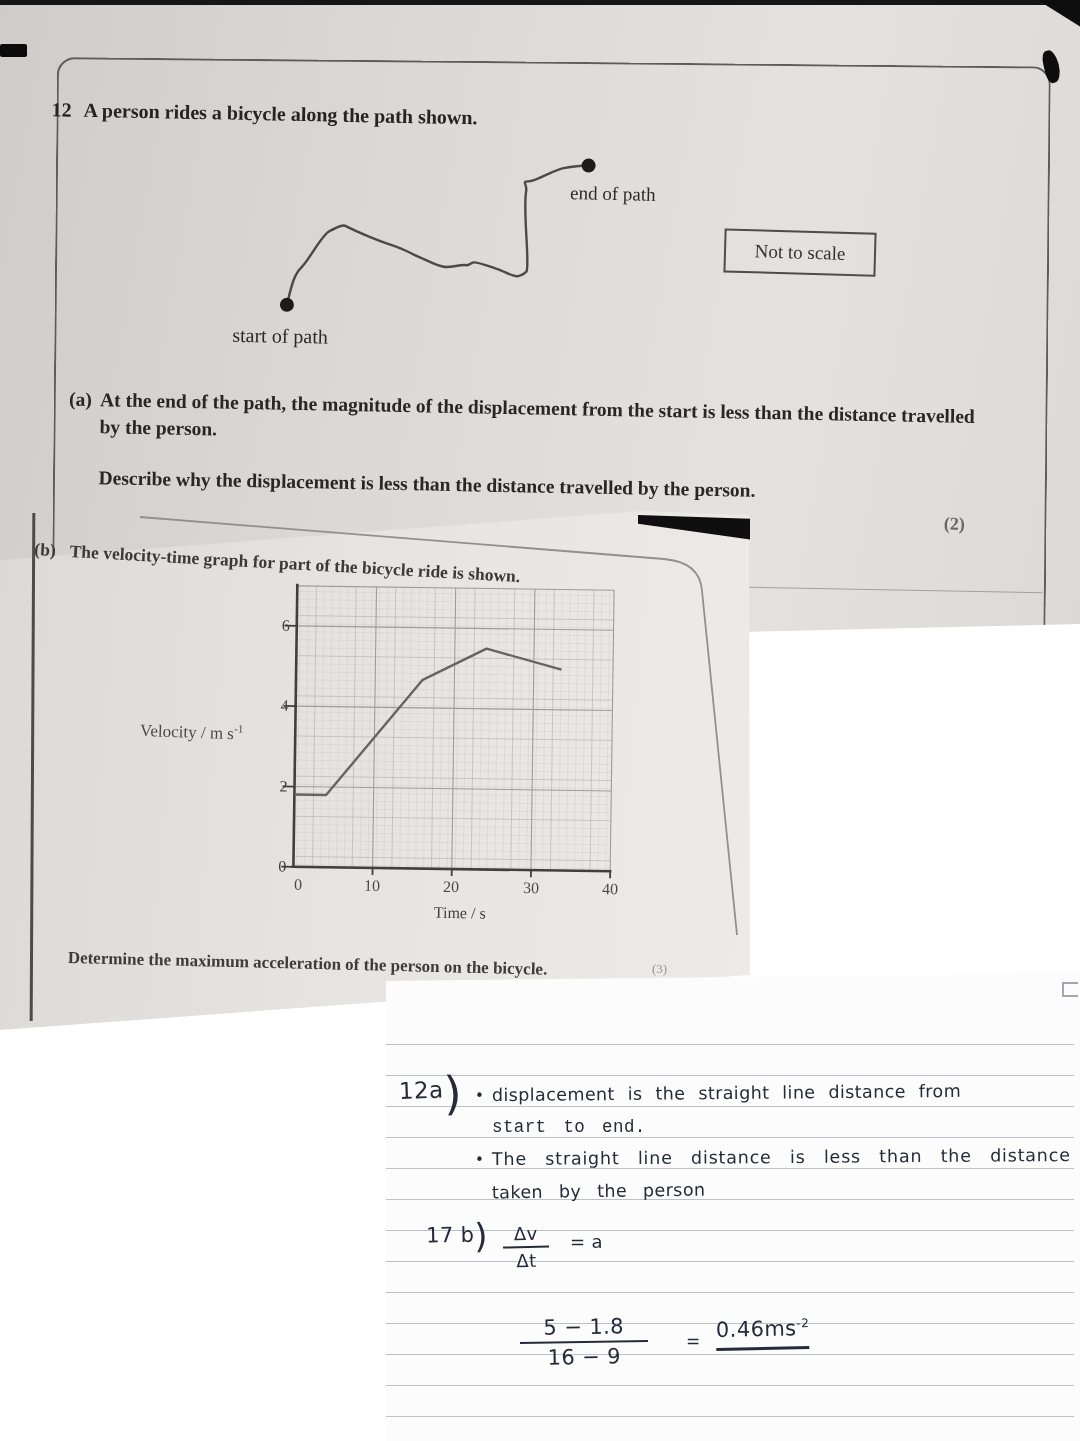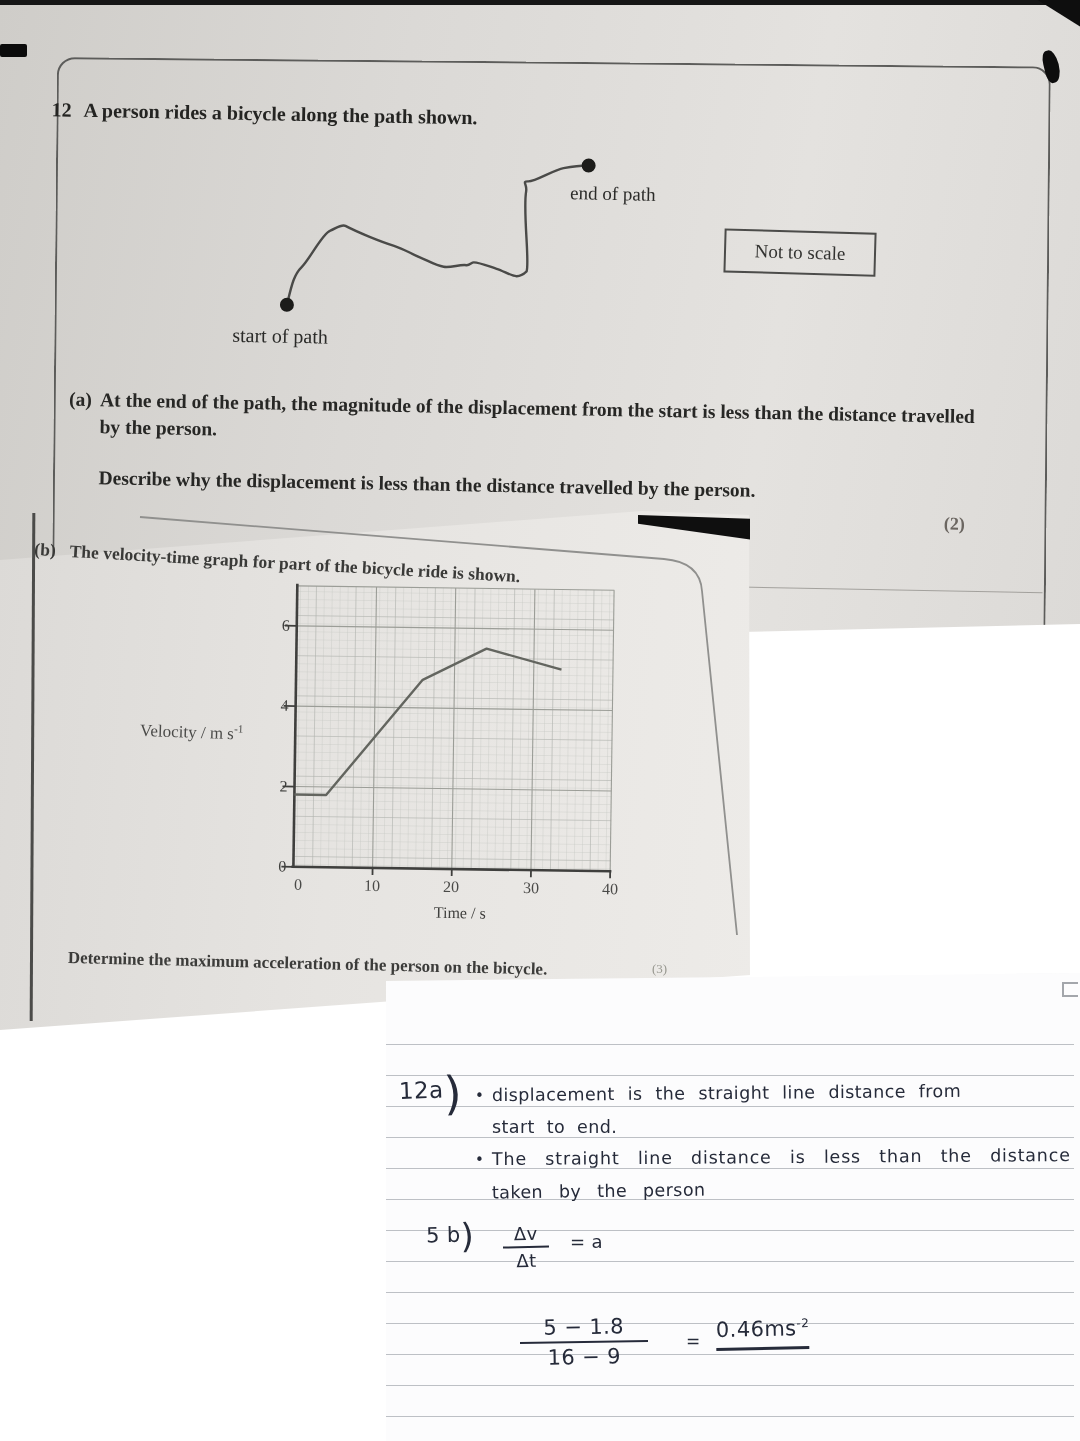--- a/index.html
+++ b/index.html
@@ -64,21 +64,21 @@
   #ruled-lines{left:0;top:71px;width:688px;height:376px;
     background:repeating-linear-gradient(to bottom,#bdc0c5 0 1.3px,transparent 1.3px 31px);}
   #corner-mark{left:676px;top:9px;width:14px;height:11px;border:2px solid #a3a6ab;border-right:none;}
   .hw{font-family:"DejaVu Sans", sans-serif;color:#262b3a;font-size:17.5px;letter-spacing:.4px;
       white-space:nowrap;}
   #hw-a-head{left:13px;top:104px;font-size:23px;transform:rotate(-2deg);}
   #hw-a-head .paren{font-size:46px;font-weight:400;line-height:0;vertical-align:-12px;}
   .bullet{font-size:15px;}
   #hw-b1-dot{left:89px;top:114px;}
   #hw-a1{left:106px;top:110px;word-spacing:7px;transform:rotate(-.5deg);}
-  #hw-a2{left:106px;top:144px;word-spacing:6px;}
+  #hw-a2{left:106px;top:144px;word-spacing:6px;font-family:Liberation Mono, monospace;}
   #hw-b2-dot{left:89px;top:178px;}
   #hw-a3{left:106px;top:174px;word-spacing:12px;letter-spacing:.8px;transform:rotate(-.4deg);}
   #hw-a4{left:106px;top:208px;word-spacing:10px;transform:rotate(-.8deg);}
   #hw-b-head{left:40px;top:250px;font-size:21px;transform:rotate(-1deg);}
   #hw-b-head .paren{font-size:34px;font-weight:400;line-height:0;vertical-align:-6px;}
   .frac{display:inline-flex;flex-direction:column;align-items:center;}
   .frac .bar{width:100%;border-top:2.6px solid #262b3a;margin:2px 0;}
   #hw-frac1{left:117px;top:250px;font-size:18px;transform:rotate(-1.5deg);}
   #hw-frac1 .bar{min-width:46px;}
   #hw-eq1{left:184px;top:258px;font-size:18px;}
@@ -207,21 +207,21 @@
       <span>12a</span><span class="paren">)</span>
     </div>
     <div class="abs hw bullet" id="hw-b1-dot">•</div>
     <div class="abs hw" id="hw-a1">displacement is the straight line distance from</div>
     <div class="abs hw" id="hw-a2">start to end.</div>
     <div class="abs hw bullet" id="hw-b2-dot">•</div>
     <div class="abs hw" id="hw-a3">The straight line distance is less than the distance</div>
     <div class="abs hw" id="hw-a4">taken by the person</div>
 
     <div class="abs hw" id="hw-b-head">
-      <span>5 b</span><span class="paren">)</span>
+      <span>17 b</span><span class="paren">)</span>
     </div>
     <div class="abs hw frac" id="hw-frac1">
       <span>Δv</span>
       <span class="bar"></span>
       <span>Δt</span>
     </div>
     <div class="abs hw" id="hw-eq1">= a</div>
 
     <div class="abs hw frac" id="hw-frac2">
       <span>5 − 1.8</span>

